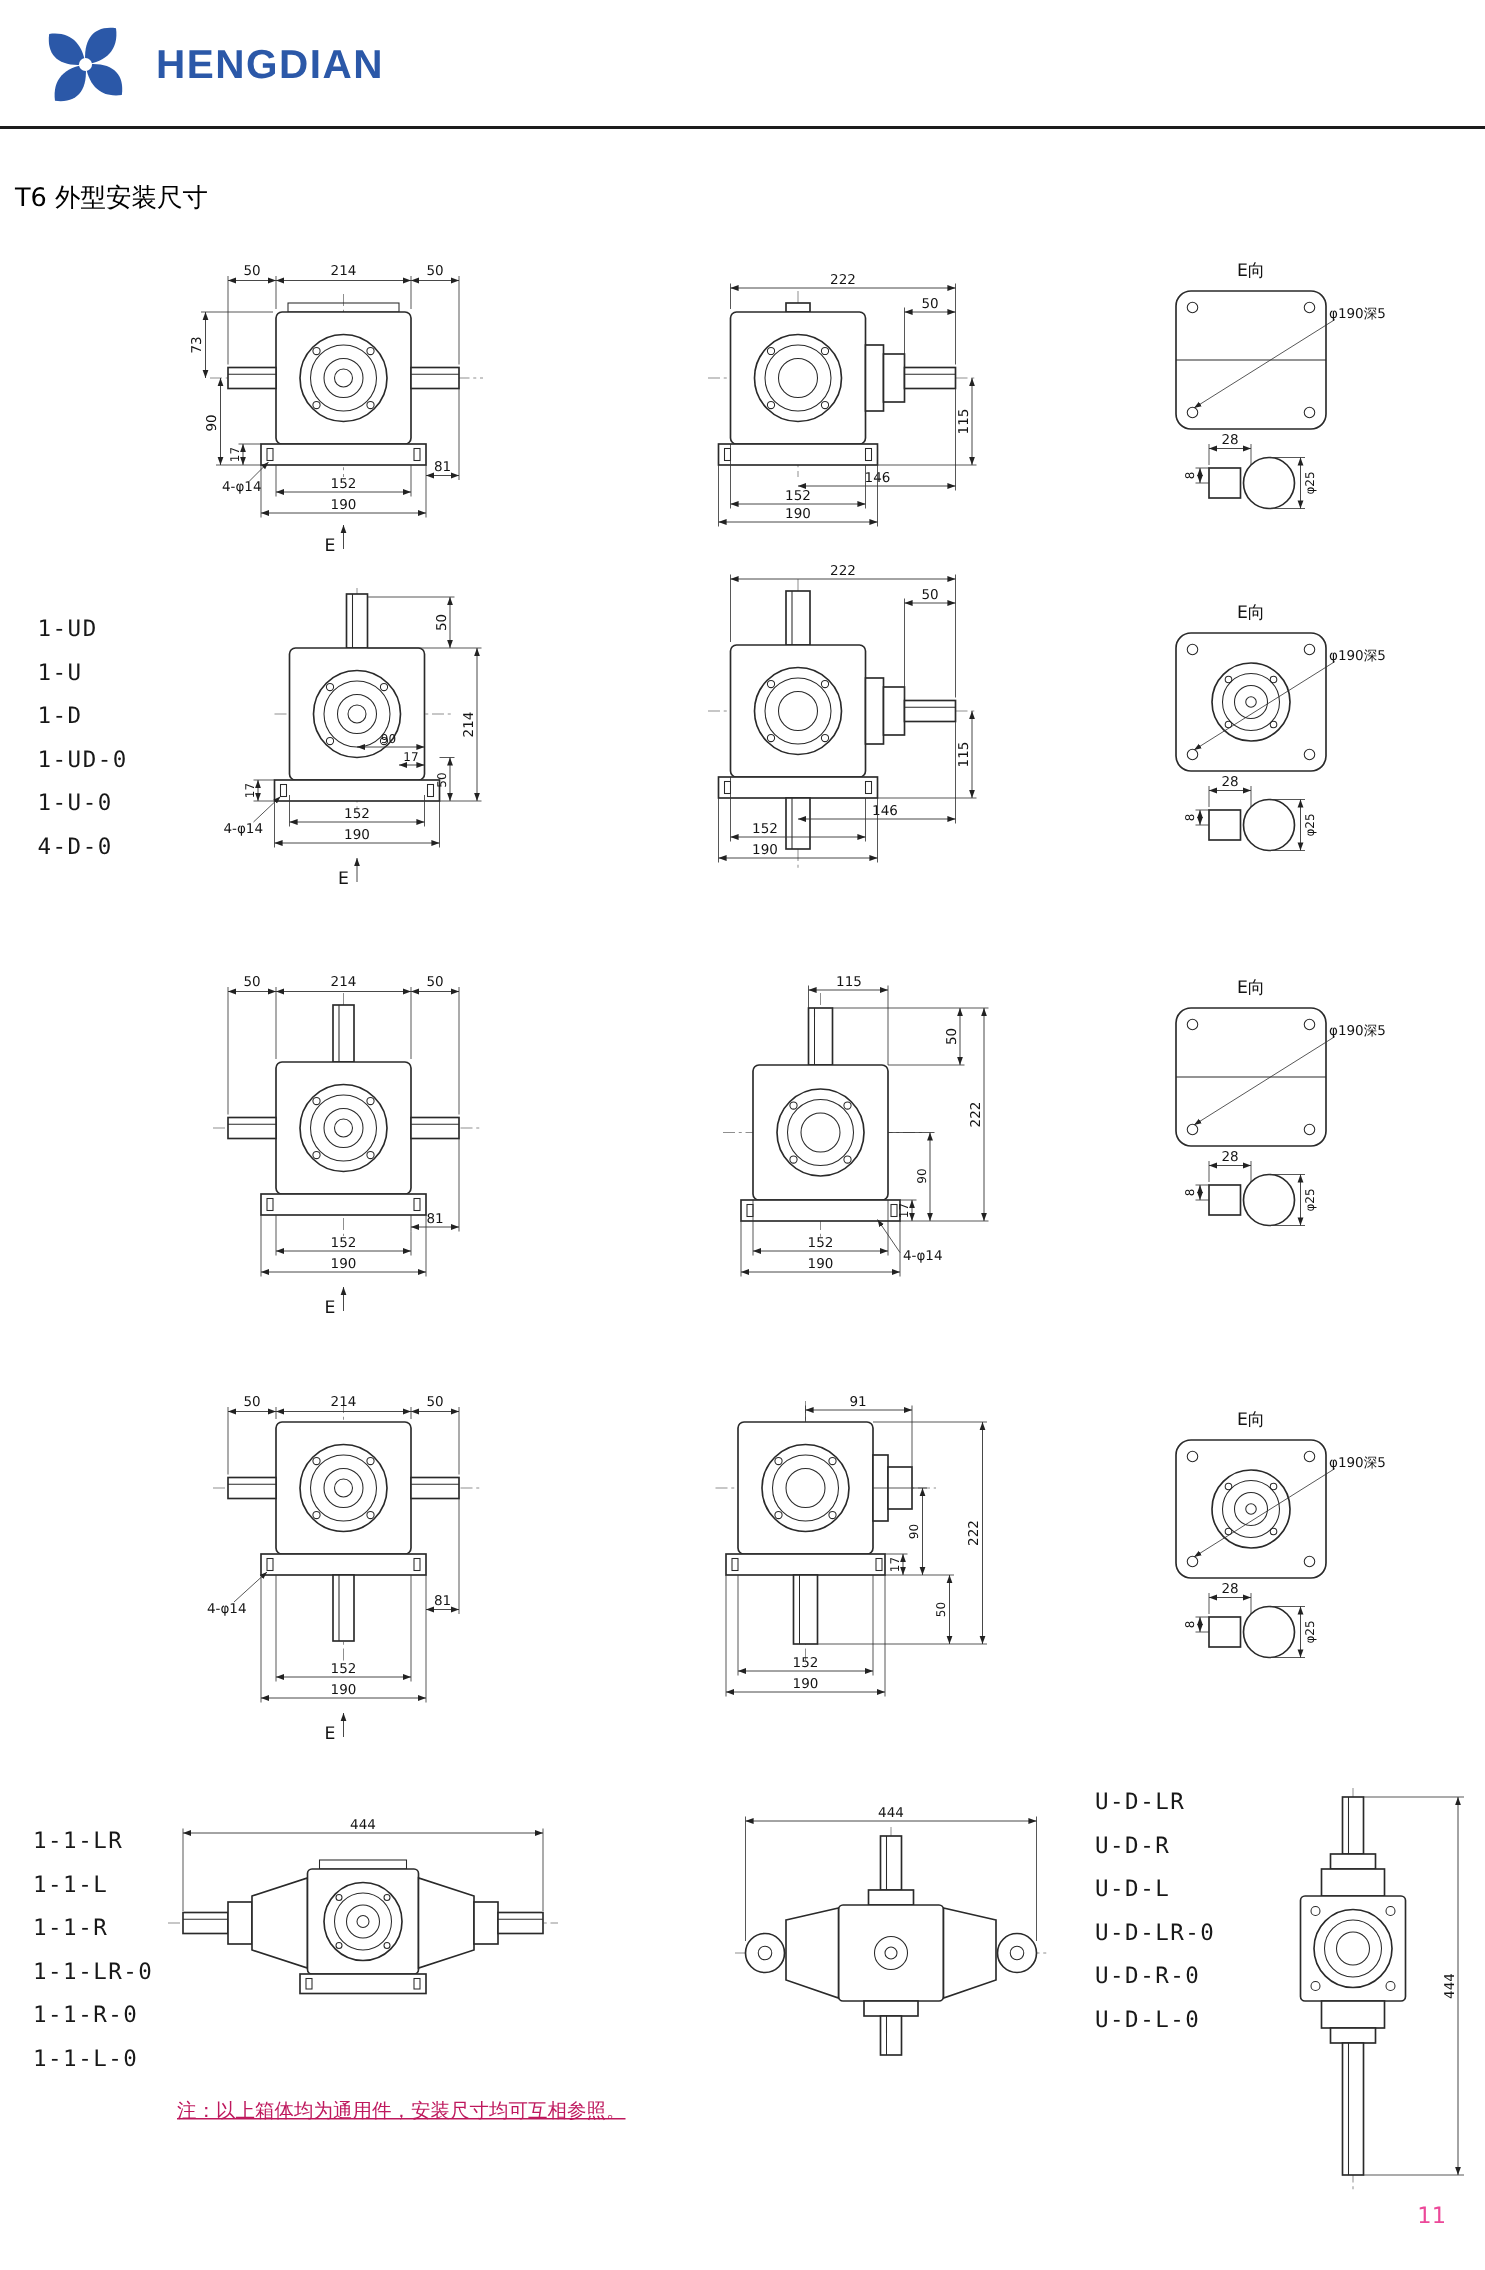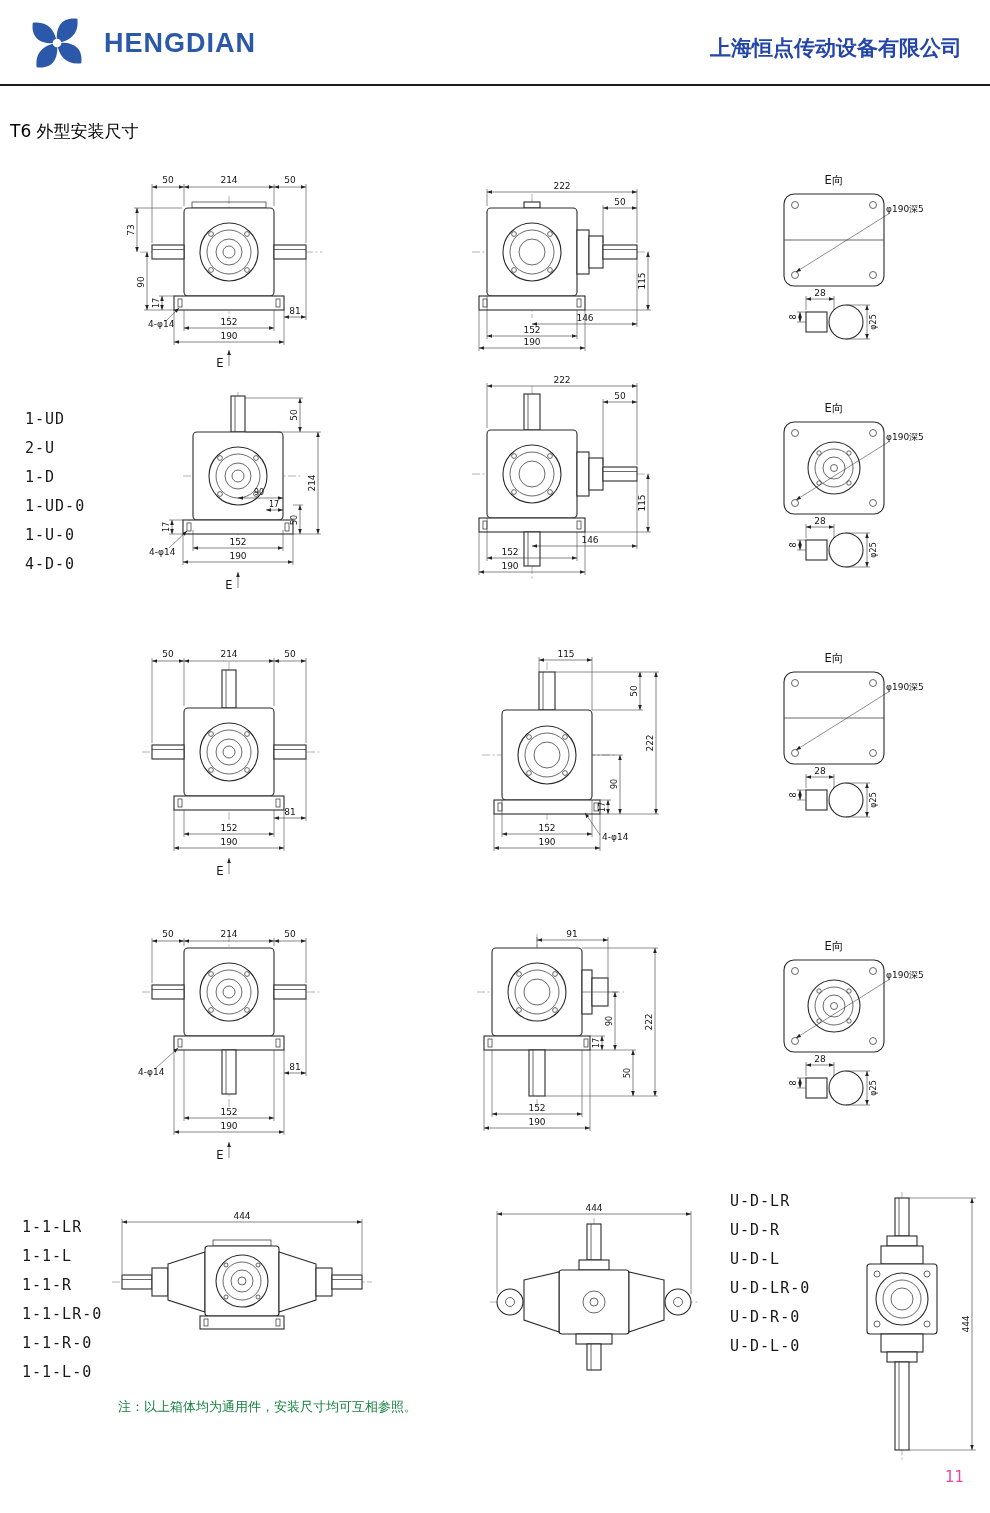--- a/index.html
+++ b/index.html
@@ -5,21 +5,21 @@
   *{margin:0;padding:0;box-sizing:border-box}
   html,body{background:#ffffff}
   #page{position:relative;width:990px;height:1513px;background:#fff;overflow:hidden;
         font-family:"DejaVu Sans",sans-serif;color:#141414}
   .abs{position:absolute}
   .brand{font:bold 27px "Liberation Sans","DejaVu Sans",sans-serif;letter-spacing:1px;color:#2b58a8}
   .company{font:bold 21px "DejaVu Sans",sans-serif;color:#2446a8}
   .rule{border-top:2px solid #1c1c1c}
   .pagetitle{font:17px "DejaVu Sans",sans-serif;color:#000}
   .models div{font:15px "DejaVu Sans Mono",monospace;letter-spacing:1px;height:29px;color:#181818}
-  .note{font:13px "DejaVu Sans",sans-serif;color:#15803d}
+  .note{font:13px "DejaVu Sans",sans-serif;text-decoration:underline;color:#be185d}
   .pagenum{font:15px "DejaVu Sans",sans-serif;color:#ec4899}
   .watermark{font:bold 84px "DejaVu Sans",sans-serif;color:rgba(110,110,110,.13);
              letter-spacing:4px;white-space:nowrap;pointer-events:none}
   svg text{font:9px "DejaVu Sans",sans-serif;fill:#141414;text-anchor:middle}
   svg text.s{text-anchor:start}
   svg text.f8{font-size:8px}
   svg text.ttl{font-size:11.5px}
   .o{fill:none;stroke:#2a2a2a;stroke-width:1.1}
   .of{fill:#fff;stroke:#2a2a2a;stroke-width:1.1}
   .t{fill:none;stroke:#2a2a2a;stroke-width:.7}
@@ -46,21 +46,20 @@
       <g fill="#2b58a8">
         <path d="M32 32 C30 14, 38 5, 53 7 C55 22, 46 30, 32 32 Z"></path>
         <path d="M32 32 C50 30, 59 38, 57 53 C42 55, 34 46, 32 32 Z"></path>
         <path d="M32 32 C34 50, 26 59, 11 57 C9 42, 18 34, 32 32 Z"></path>
         <path d="M32 32 C14 34, 5 26, 7 11 C22 9, 30 18, 32 32 Z"></path>
       </g>
       <circle cx="32" cy="32" r="4.5" fill="#ffffff"></circle>
     </svg>
   </div>
   <div class="abs brand" style="left:104px;top:28px">HENGDIAN</div>
-  <div class="abs company" style="right:28px;top:34px">上海恒点传动设备有限公司</div>
   <div class="abs rule" style="left:0;top:84px;width:990px"></div>
 
   <div class="abs pagetitle" style="left:10px;top:120px">T6 外型安装尺寸</div>
 
 
   <svg class="abs" style="left:126px;top:170px" width="210" height="200" viewBox="0 0 210 200">
     <line class="cl" x1="14" y1="82" x2="196" y2="82"></line>
     <line class="cl" x1="103" y1="26" x2="103" y2="148"></line>
     <rect class="t" x="66" y="32" width="74" height="6"></rect>
     <rect class="of" x="58" y="38" width="90" height="88" rx="4"></rect>
@@ -178,21 +177,21 @@
     <line class="d" x1="34" y1="140" x2="34" y2="150" marker-start="url(#ar)" marker-end="url(#ar)"></line>
     <text class="f8" transform="translate(30 145) rotate(-90)">8</text>
     <line class="e" x1="80" y1="133" x2="104" y2="133"></line>
     <line class="e" x1="80" y1="167" x2="104" y2="167"></line>
     <line class="d" x1="101" y1="133" x2="101" y2="167" marker-start="url(#ar)" marker-end="url(#ar)"></line>
     <text class="f8" transform="translate(110 150) rotate(-90)">φ25</text>
   </svg>
 
   <div class="abs models" style="left:25px;top:410px">
     <div>1-UD</div>
-    <div>2-U</div>
+    <div>1-U</div>
     <div>1-D</div>
     <div>1-UD-0</div>
     <div>1-U-0</div>
     <div>4-D-0</div>
   </div>
 
   <svg class="abs" style="left:135px;top:390px" width="230" height="225" viewBox="0 0 230 225">
     <line class="cl" x1="103" y1="2" x2="103" y2="150"></line>
     <line class="cl" x1="48" y1="86" x2="168" y2="86"></line>
     <rect class="of" x="96" y="6" width="14" height="36"></rect>

